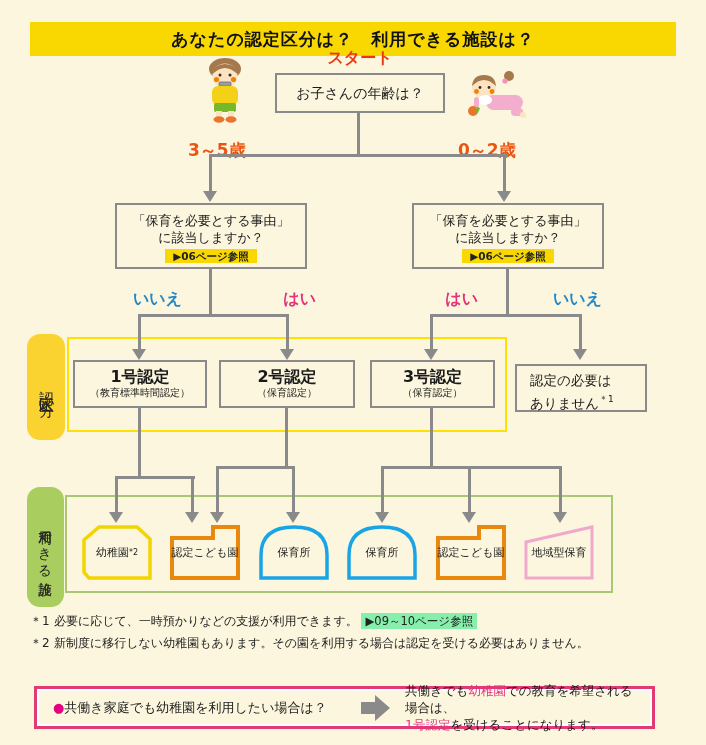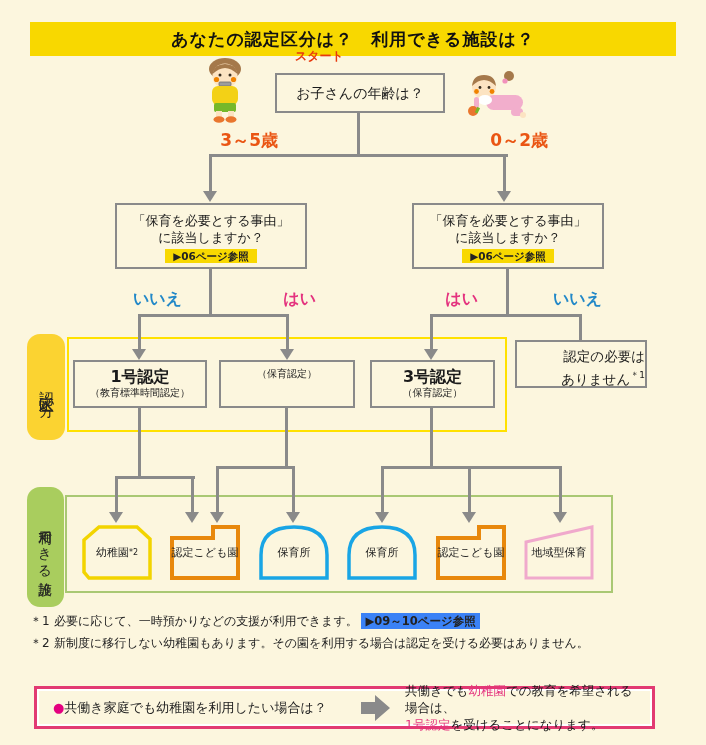--- a/index.html
+++ b/index.html
@@ -16,24 +16,24 @@
   .arr{position:absolute;width:0;height:0;
        border-left:7px solid transparent;border-right:7px solid transparent;
        border-top:11px solid #8A8A8A;}
   
   .gbox{position:absolute;border:2px solid #8A8A8A;background:#FCF6DE;
         text-align:center;box-sizing:border-box;}
   
   .header{position:absolute;left:30px;top:22px;width:646px;height:34px;
           background:#F8D800;color:#111;font-weight:bold;font-size:17px;
           line-height:34px;text-align:center;letter-spacing:1px;}
-  .start{position:absolute;left:295px;top:48px;width:130px;
-         color:#E8380D;font-weight:bold;font-size:12px;}
+  .start{position:absolute;left:295px;top:48px;width:130px;text-align:center;
+         color:#E8380D;font-weight:bold;font-size:16px;}
   .agebox{left:275px;top:73px;width:170px;height:40px;font-size:14px;line-height:36px;}
-  .agelbl{position:absolute;top:129px;width:90px;text-align:right;
+  .agelbl{position:absolute;top:139px;width:90px;text-align:left;
           color:#EA5513;font-weight:bold;font-size:17px;}
   
   .qbox{left:115px;top:203px;width:192px;height:66px;font-size:13px;line-height:17px;
         padding-top:7px;}
   .qbox.right{left:412px;}
   .pref{display:inline-block;background:#F8D800;color:#222;font-size:10.5px;
         line-height:14px;padding:0 8px;margin-top:3px;font-weight:bold;}
   .yesno{position:absolute;top:289px;width:64px;text-align:right;
          font-weight:bold;font-size:16px;}
   .no-c{color:#2288C8;}
@@ -45,34 +45,34 @@
            border:2px solid #A9C873;box-sizing:border-box;}
   .sideblob{position:absolute;left:27px;width:38px;border-radius:13px;
             display:flex;align-items:center;justify-content:center;
             writing-mode:vertical-rl;text-orientation:upright;
             color:#222;}
   .blob-y{top:334px;height:106px;background:#FBD331;font-size:15px;letter-spacing:4px;}
   .blob-g{top:487px;height:120px;background:#A9CD5E;font-size:13.5px;letter-spacing:1px;width:37px;}
   .cert{top:360px;height:48px;padding-top:5px;}
   .cert .t{font-weight:bold;font-size:16px;line-height:19px;}
   .cert .s{font-size:10px;line-height:14px;color:#222;}
-  .nocert{left:515px;top:340px;width:132px;height:48px;text-align:right;
+  .nocert{left:515px;top:364px;width:132px;height:48px;text-align:left;
           font-size:13.5px;line-height:19px;padding:5px 0 0 13px;}
   .nocert sup{font-size:9px;}
   
   .fac{position:absolute;top:525px;width:70px;height:55px;}
   .fac svg{position:absolute;left:0;top:0;}
   .fac .flabel{position:absolute;left:0;top:0;width:100%;height:100%;
                display:flex;align-items:center;justify-content:center;
                font-size:11px;color:#222;white-space:nowrap;}
   .fac sup{font-size:8px;vertical-align:super;}
   
   .fnote{position:absolute;left:30px;font-size:12px;color:#222;white-space:nowrap;}
   .fnote .mk{display:inline-block;width:24px;}
-  .hl{background:#3b82f6;font-weight:bold;padding:1px 4px;font-size:11.5px;}
+  .hl{background:#86efac;font-weight:normal;padding:1px 4px;font-size:11.5px;}
   
   .qaouter{position:absolute;left:34px;top:686px;width:621px;height:43px;
            border:3px solid #E23A72;background:#ffffff;box-sizing:border-box;}
   .qainner{position:absolute;left:2px;top:2px;right:2px;bottom:2px;background:#FCF6DE;
            display:flex;align-items:center;padding:0 10px 0 14px;box-sizing:border-box;}
   .qaq{width:308px;font-size:13px;color:#222;flex-shrink:0;}
   .qaq .b{color:#E4007F;}
   .qaa{font-size:12.5px;line-height:17px;margin-left:14px;}
   .pk{color:#E4327E;}
 </style>
@@ -169,20 +169,21 @@
   <div class="vline" style="left:430px;top:314px;height:36px;"></div>
   <div class="vline" style="left:579px;top:314px;height:36px;"></div>
   <div class="arr" style="left:424px;top:349px;"></div>
   <div class="arr" style="left:573px;top:349px;"></div>
 
   <div class="gbox cert" style="left:73px;width:134px;">
     <div class="t">1号認定</div>
     <div class="s">（教育標準時間認定）</div>
   </div>
   <div class="gbox cert" style="left:219px;width:136px;">
+    <div class="t">2号認定</div>
     <div class="s">（保育認定）</div>
   </div>
   <div class="gbox cert" style="left:370px;width:125px;">
     <div class="t">3号認定</div>
     <div class="s">（保育認定）</div>
   </div>
   <div class="gbox nocert">
     <div>認定の必要は</div>
     <div><span>ありません</span><sup>＊1</sup></div>
   </div>

